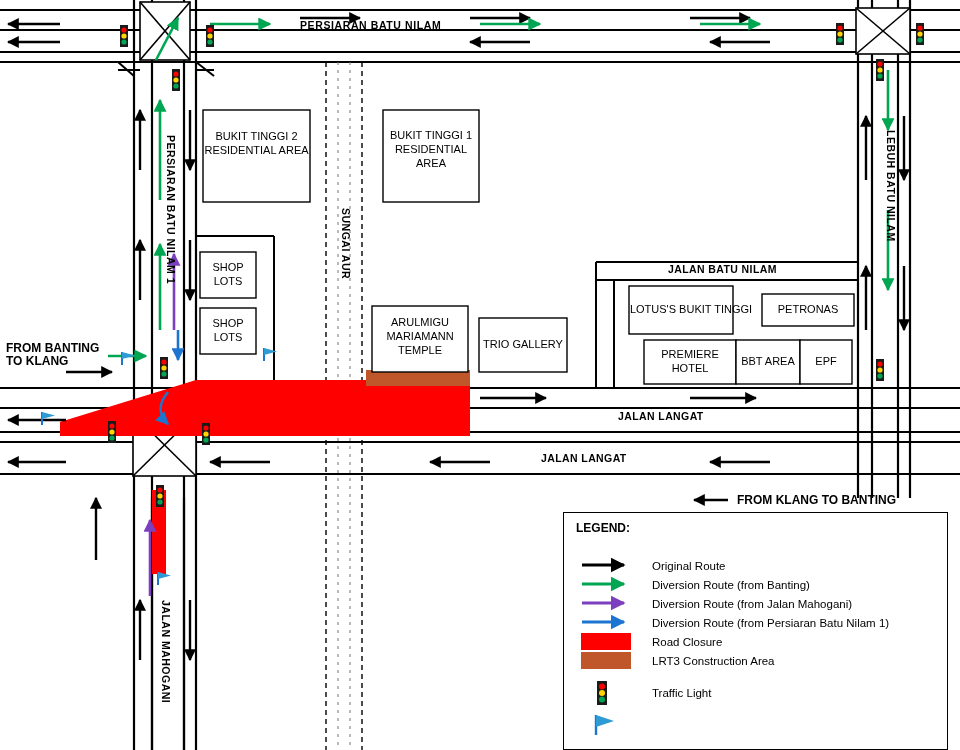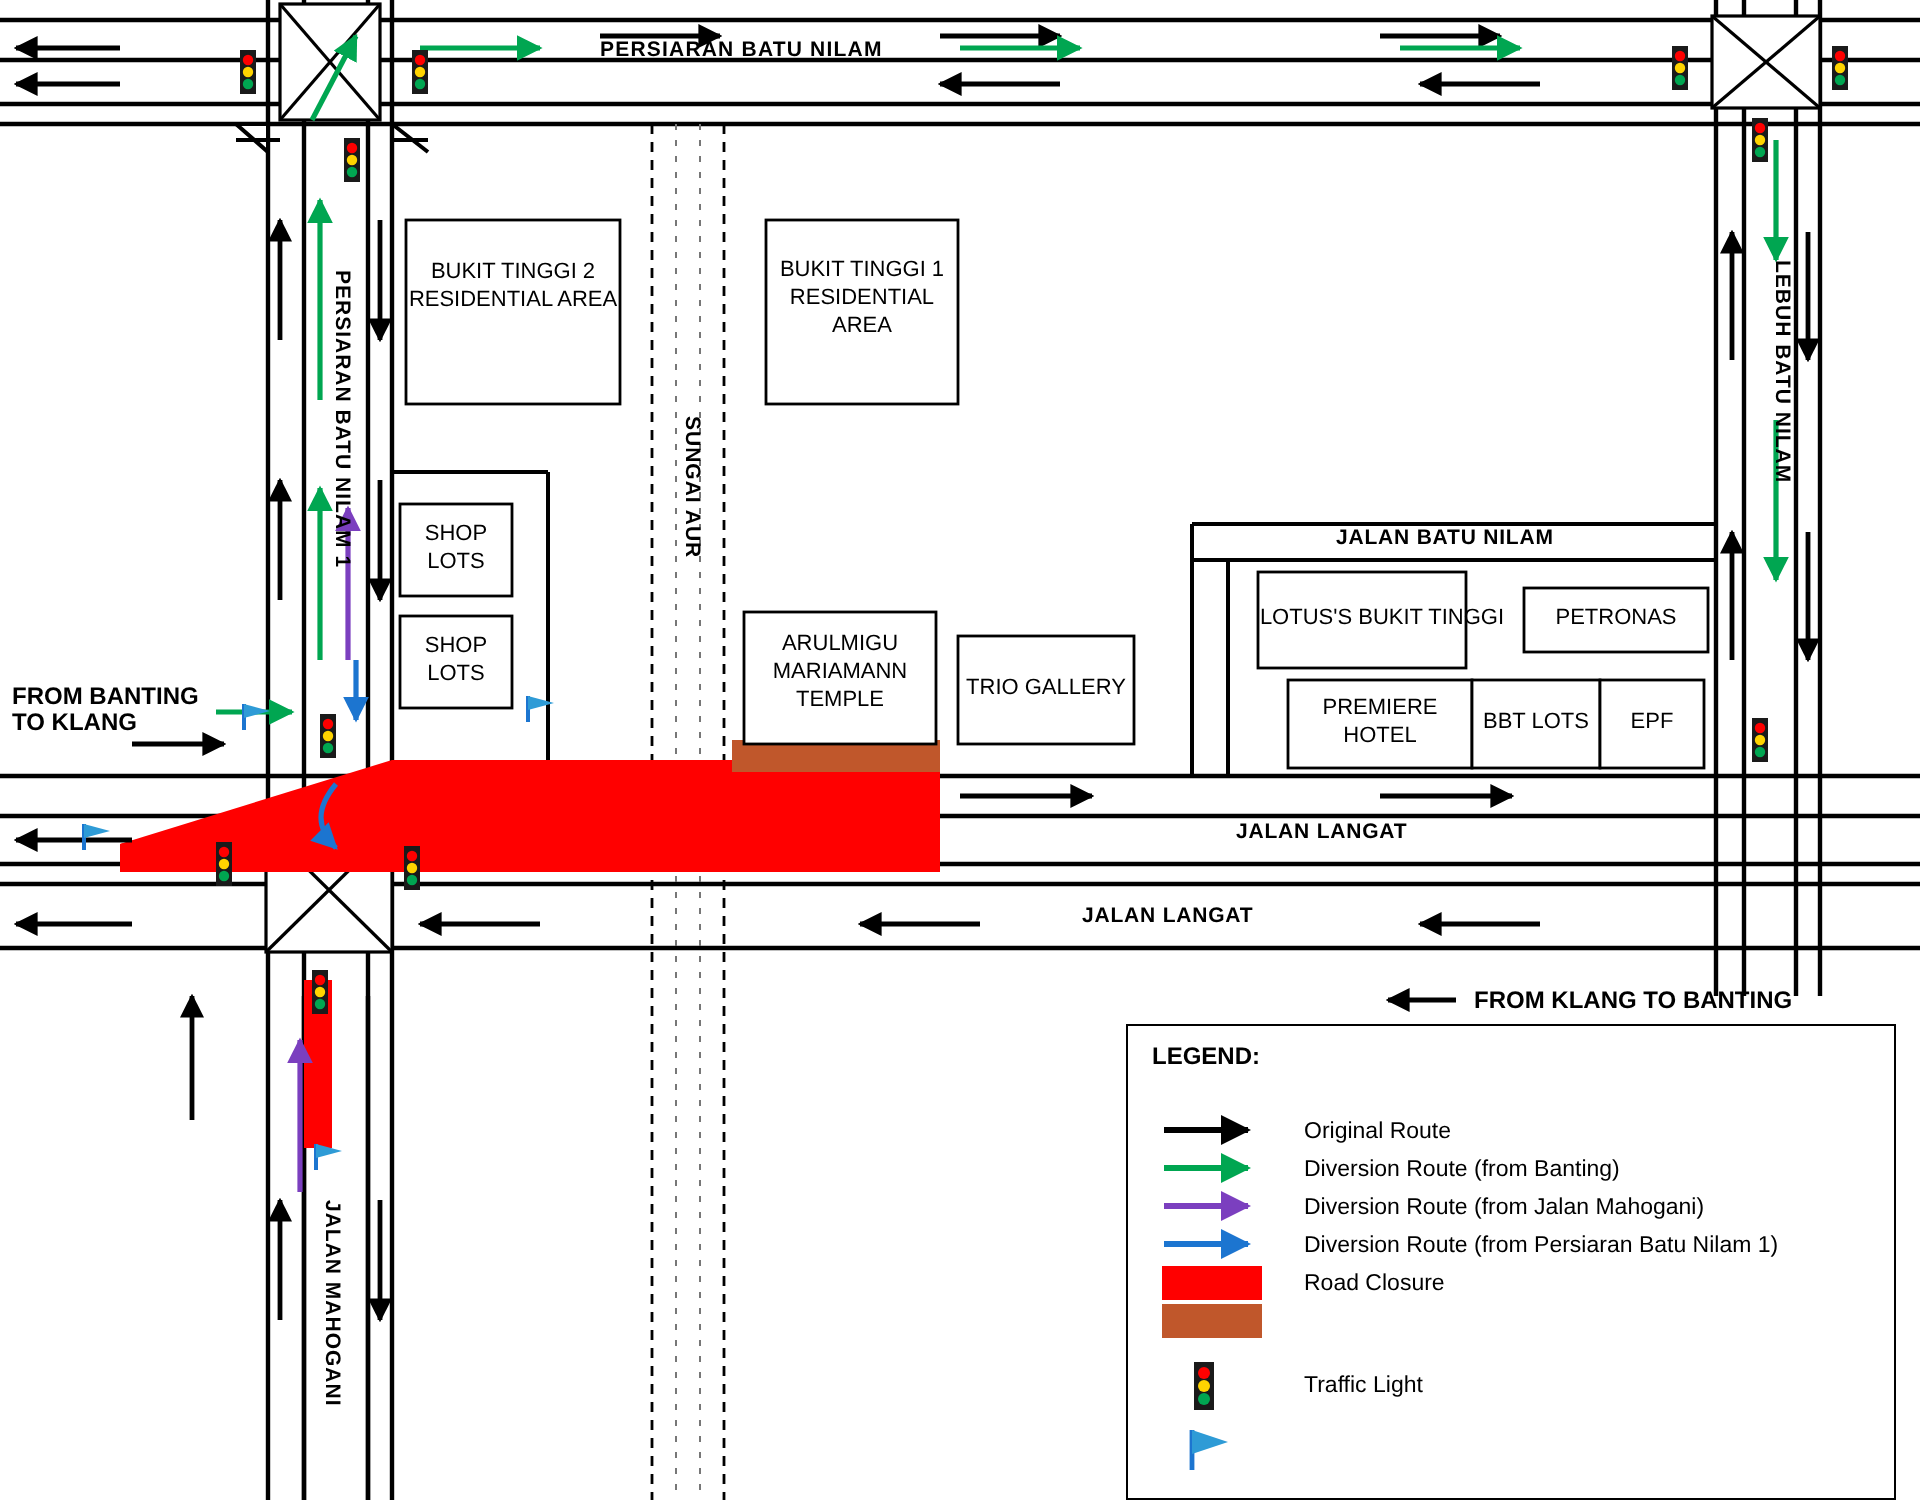--- a/index.html
+++ b/index.html
@@ -289,21 +289,21 @@
 MARIAMANN
 TEMPLE</div>
 <div class="box-lbl" style="left:479px; top:318px; width:88px; height:54px;">TRIO
 GALLERY</div>
 <div class="box-lbl" style="left:629px; top:286px; width:124px; height:48px;">LOTUS'S BUKIT
 TINGGI</div>
 <div class="box-lbl" style="left:762px; top:294px; width:92px; height:32px;">PETRONAS</div>
 <div class="box-lbl" style="left:644px; top:340px; width:92px; height:44px;">PREMIERE
 HOTEL</div>
 <div class="box-lbl" style="left:736px; top:340px; width:64px; height:44px;">BBT
-LOTS</div>
+AREA</div>
 <div class="box-lbl" style="left:800px; top:340px; width:52px; height:44px;">EPF</div>
 
 <div id="legend">
   <div class="title">LEGEND:</div>
 
   <svg width="385" height="238" style="position:absolute; left:0; top:0;">
     <g stroke="#000" stroke-width="3" marker-end="url(#ah-black)">
       <line x1="18" y1="52" x2="60" y2="52"></line>
     </g>
     <g stroke="#00A651" stroke-width="3" marker-end="url(#ah-green)">
@@ -337,16 +337,19 @@
   </div>
   <div class="leg-row" style="top:82px;">
     <span class="leg-txt">Diversion Route (from Jalan Mahogani)</span>
   </div>
   <div class="leg-row" style="top:101px;">
     <span class="leg-txt">Diversion Route (from Persiaran Batu Nilam 1)</span>
   </div>
   <div class="leg-row" style="top:120px;">
     <span class="leg-txt">Road Closure</span>
   </div>
+  <div class="leg-row" style="top:139px;">
+    <span class="leg-txt">LRT3 Construction Area</span>
+  </div>
   <div class="leg-row" style="top:171px;">
     <span class="leg-txt">Traffic Light</span>
   </div>
 </div>
 
 </body></html>

